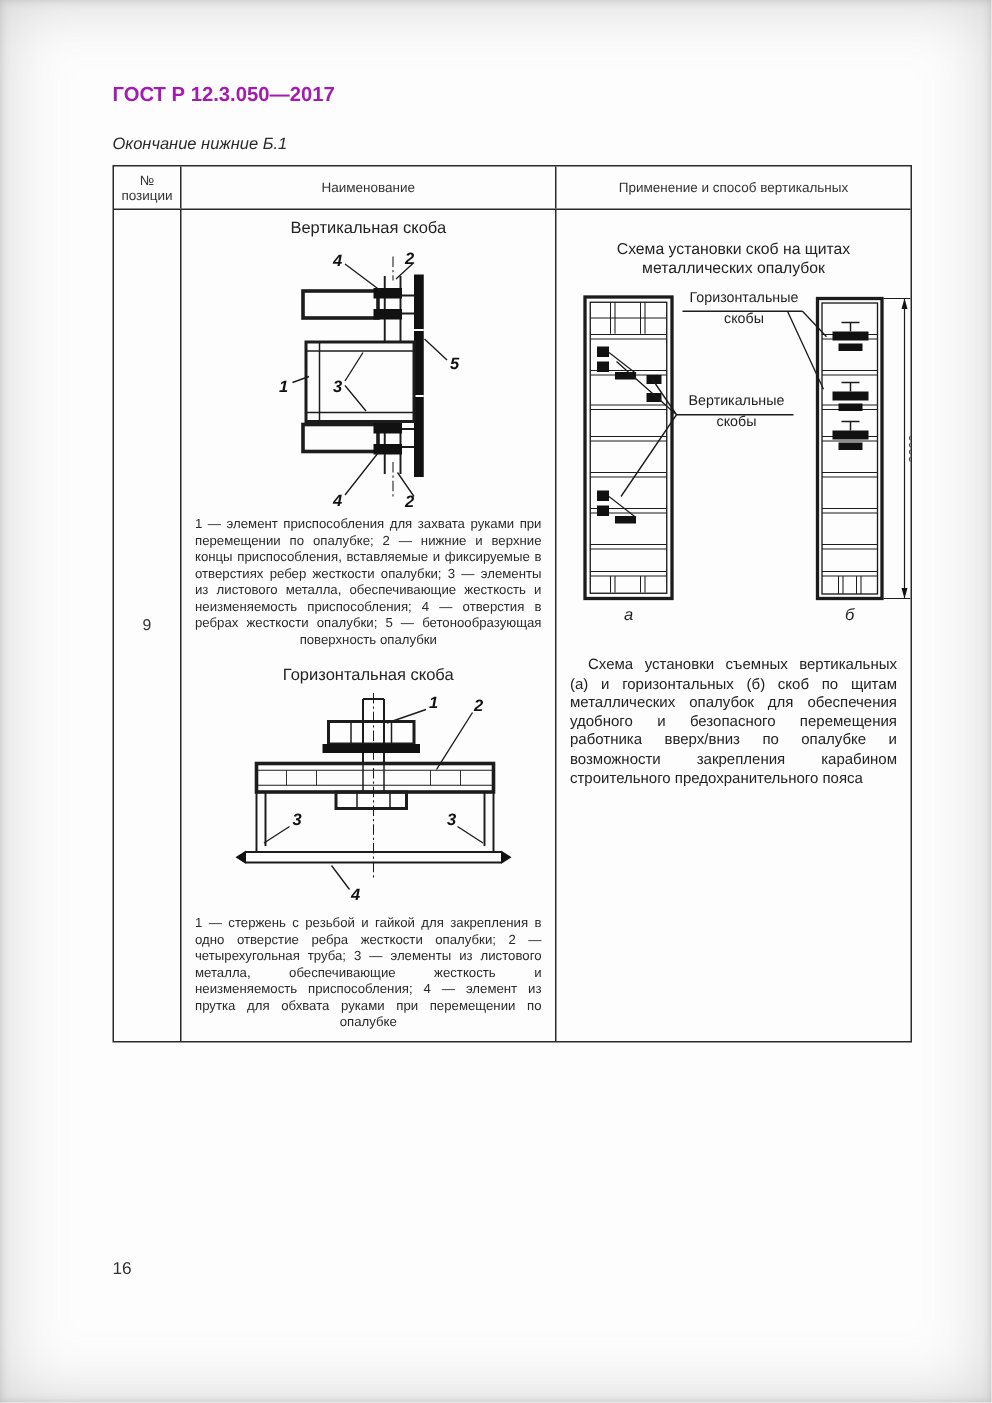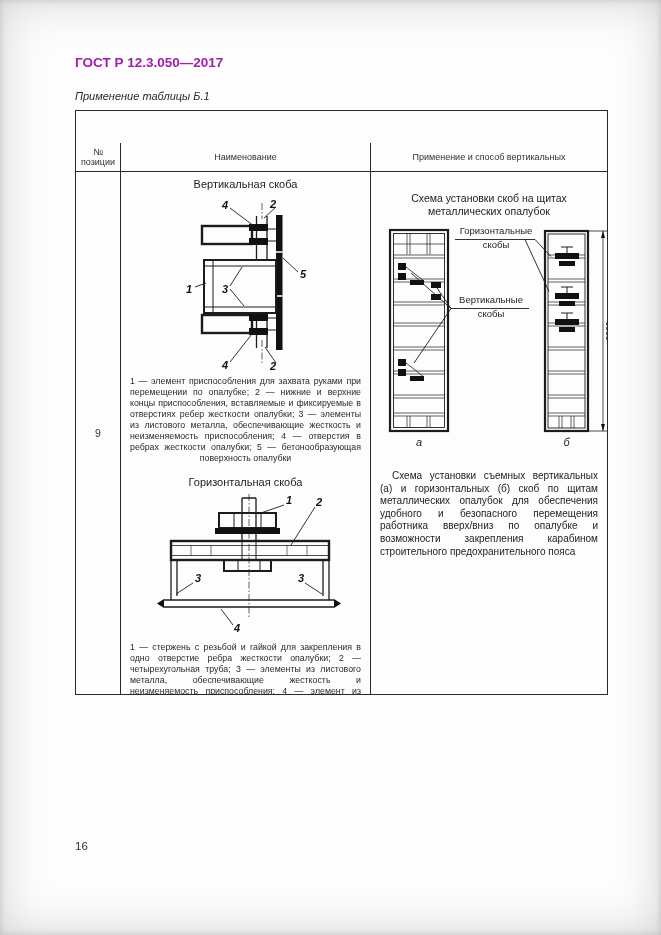--- a/index.html
+++ b/index.html
@@ -3,21 +3,21 @@
 <meta charset="utf-8">
 <style>
   html,body{margin:0;padding:0;background:#ffffff;}
   .page{position:relative;width:661px;height:935px;background:#fdfdfd;
         box-shadow:inset 0 0 45px rgba(110,110,110,0.30), inset 0 0 6px rgba(130,130,130,0.35);
         font-family:"Liberation Sans",sans-serif;color:#222;overflow:hidden;}
   .doc-number{position:absolute;left:75px;top:55px;font-size:13.5px;font-weight:bold;color:#a21caf;}
   .table-caption{position:absolute;left:75px;top:90px;font-size:11px;font-style:italic;color:#2a2a2a;}
   .gost-table{position:absolute;left:75px;top:110px;width:533px;height:585px;border:1.5px solid #2a2a2a;
               display:flex;flex-direction:column;box-sizing:border-box;background:transparent;}
-  .thead{display:flex;height:28px;border-bottom:1px solid #2a2a2a;margin-top:32px;}
+  .thead{display:flex;height:28px;border-bottom:1px solid #2a2a2a;}
   .th{display:flex;align-items:center;justify-content:center;text-align:center;
       font-size:9px;line-height:10px;color:#333;}
   .th1{width:45px;border-right:1px solid #2a2a2a;box-sizing:border-box;}
   .th2{width:250px;border-right:1px solid #2a2a2a;box-sizing:border-box;}
   .th3{flex:1;}
   .tbody{display:flex;flex:1;min-height:0;}
   .td{box-sizing:border-box;}
   .td1{width:45px;border-right:1px solid #2a2a2a;display:flex;align-items:center;justify-content:center;
        font-size:10.5px;color:#333;}
   .td2{width:250px;border-right:1px solid #2a2a2a;overflow:hidden;}
@@ -40,21 +40,21 @@
   .page-number{position:absolute;left:75px;top:840px;font-size:11.5px;color:#333;}
   .co text{font-family:"Liberation Sans",sans-serif;font-size:11px;font-style:italic;font-weight:bold;
            fill:#111;text-anchor:middle;}
 </style>
 </head>
 <body>
 
 <div class="page">
 
   <div class="doc-number">ГОСТ Р 12.3.050—2017</div>
-  <div class="table-caption">Применение таблицы Б.1</div>
+  <div class="table-caption">Окончание нижние Б.1</div>
 
   <div class="gost-table">
     <div class="thead">
       <div class="th th1">№ позиции</div>
       <div class="th th2">Наименование</div>
       <div class="th th3">Применение и способ вертикальных</div>
     </div>
 
     <div class="tbody">
 

